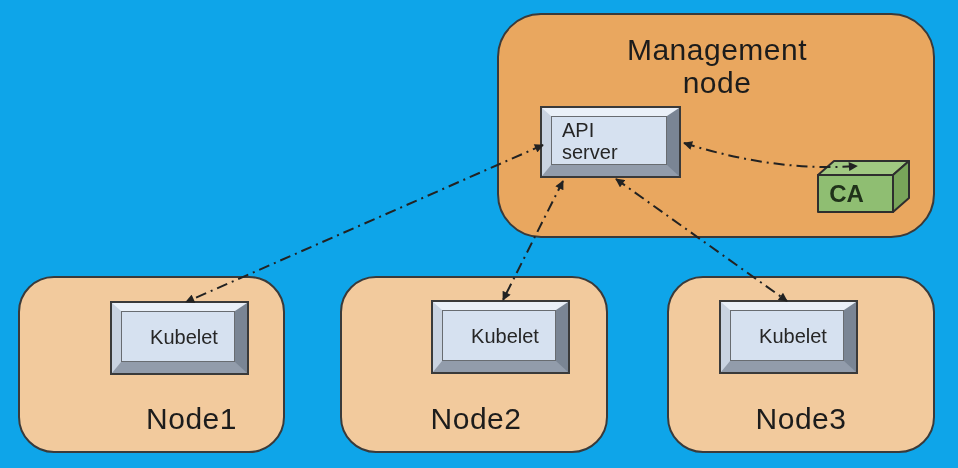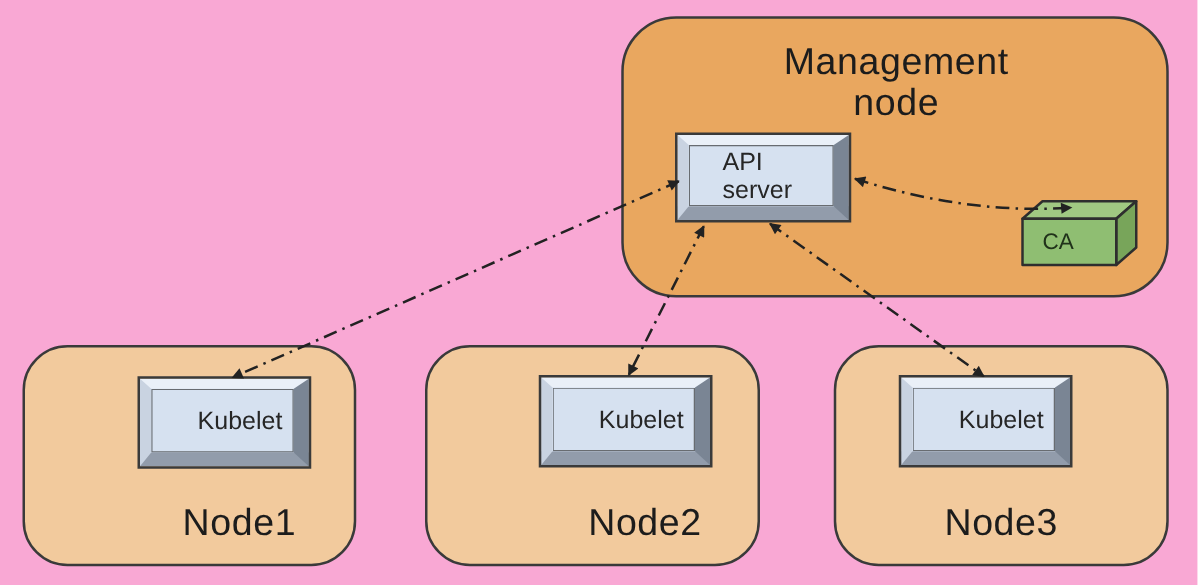--- a/index.html
+++ b/index.html
@@ -1,65 +1,65 @@
 <!DOCTYPE html>
 <html style="--management-fill: #E9A75F; --node-fill: #F2CA9D; --shape-outline: #3A3A3A; --panel-face: #D6E1F0; --bevel-top: #EAF0F8; --bevel-left: #C9D3E1; --bevel-right: #7A8594; --bevel-bottom: #929CAB; --ca-front: #8FBE72; --ca-top: #A0C882; --ca-side: #78A55A; --arrow: #222222; --text: #1C1C1C;"><head>
 <meta charset="utf-8">
 <style>
   html,body{margin:0;padding:0;background:#ffffff;}
   .canvas{
-    position:relative;width:958px;height:468px;background:#f9a8d4;overflow:hidden;
+    position:relative;width:958px;height:468px;background:#0ea5e9;overflow:hidden;
     font-family:"Liberation Sans","DejaVu Sans",sans-serif;color:var(--text,#1c1c1c);
   }
   .round-node{
     position:absolute;border:2px solid var(--shape-outline,#3a3a3a);
     box-sizing:border-box;z-index:1;
   }
   .mgmt{left:497px;top:13px;width:438px;height:225px;border-radius:44px;background:var(--management-fill,#e9a75f);}
   .worker{width:267px;height:177px;top:276px;border-radius:36px;background:var(--node-fill,#f2ca9d);}
   .worker.n1{left:18px;}
   .worker.n2{left:340px;width:268px;}
   .worker.n3{left:667px;width:268px;}
   .mgmt-title{
     position:absolute;left:611px;top:33px;width:212px;text-align:center;
     font-size:30px;line-height:33px;white-space:pre-line;z-index:2;letter-spacing:.5px;
   }
   .node-label{
     position:absolute;top:402px;font-size:30px;text-align:center;z-index:2;letter-spacing:.5px;
   }
   .node-label.l1{left:18px;width:267px;padding-left:40px;}
-  .node-label.l2{left:340px;width:272px;margin-left:40px;}
+  .node-label.l2{left:340px;width:272px;}
   .node-label.l3{left:667px;width:268px;}
   .bevel{
     position:absolute;box-sizing:border-box;z-index:2;
     background:var(--panel-face,#d6e1f0);
     border-style:solid;border-width:8px 12px 11px 9px;
     border-color:var(--bevel-top,#eaf0f8) var(--bevel-right,#7a8594) var(--bevel-bottom,#929cab) var(--bevel-left,#c9d3e1);
     outline:2px solid var(--shape-outline,#3a3a3a);
     box-shadow:inset 0 0 0 1px rgba(45,45,45,.65);
     display:flex;align-items:center;
   }
-  .bevel .lbl{font-size:20px;line-height:22px;color:#262626;width:100%;margin-left:16px;}
+  .bevel .lbl{font-size:20px;line-height:22px;color:#262626;width:100%;}
   .api-box{left:542px;top:108px;width:137px;height:68px;}
   .api-box .lbl{text-align:left;padding-left:11px;white-space:pre-line;}
   .kubelet{width:135px;height:70px;top:303px;padding-left:12px;}
   .kubelet .lbl{text-align:center;}
   .kubelet.k1{left:112px;}
   .kubelet.k2{left:433px;top:302px;}
   .kubelet.k3{left:721px;top:302px;}
   .overlay{position:absolute;left:0;top:0;z-index:3;pointer-events:none;}
   .conn{fill:none;stroke:var(--arrow,#222222);stroke-width:2;stroke-dasharray:11 5 2 5;}
   .ah{fill:var(--arrow,#222222);}
   .ca-front{fill:var(--ca-front,#8fbe72);}
   .ca-top{fill:var(--ca-top,#a0c882);}
   .ca-side{fill:var(--ca-side,#78a55a);}
   .ca-face-stroke{stroke:#2e2e2e;stroke-width:2;stroke-linejoin:round;}
   .ca-label{
     position:absolute;left:818px;top:175px;width:57px;height:37px;z-index:4;
-    display:flex;align-items:center;justify-content:center;font-size:18px;color:#20321a;
+    display:flex;align-items:center;justify-content:center;font-size:24px;color:#20321a;font-weight:bold;
   }
 </style>
 </head>
 <body>
 
 <div class="canvas">
 
   <div class="round-node mgmt"></div>
   <div class="round-node worker n1"></div>
   <div class="round-node worker n2"></div>

